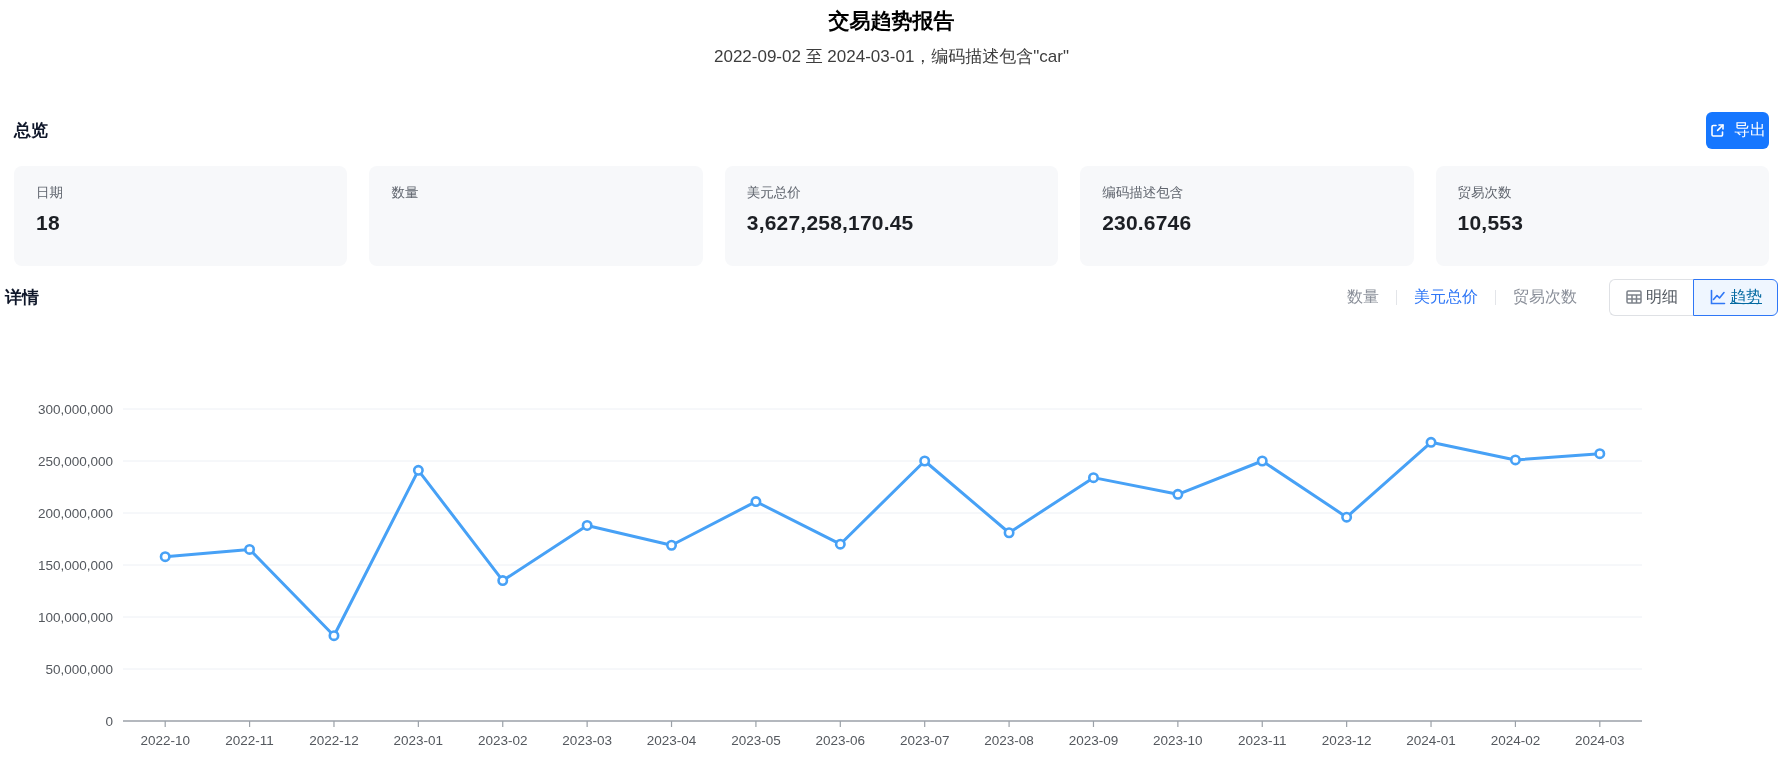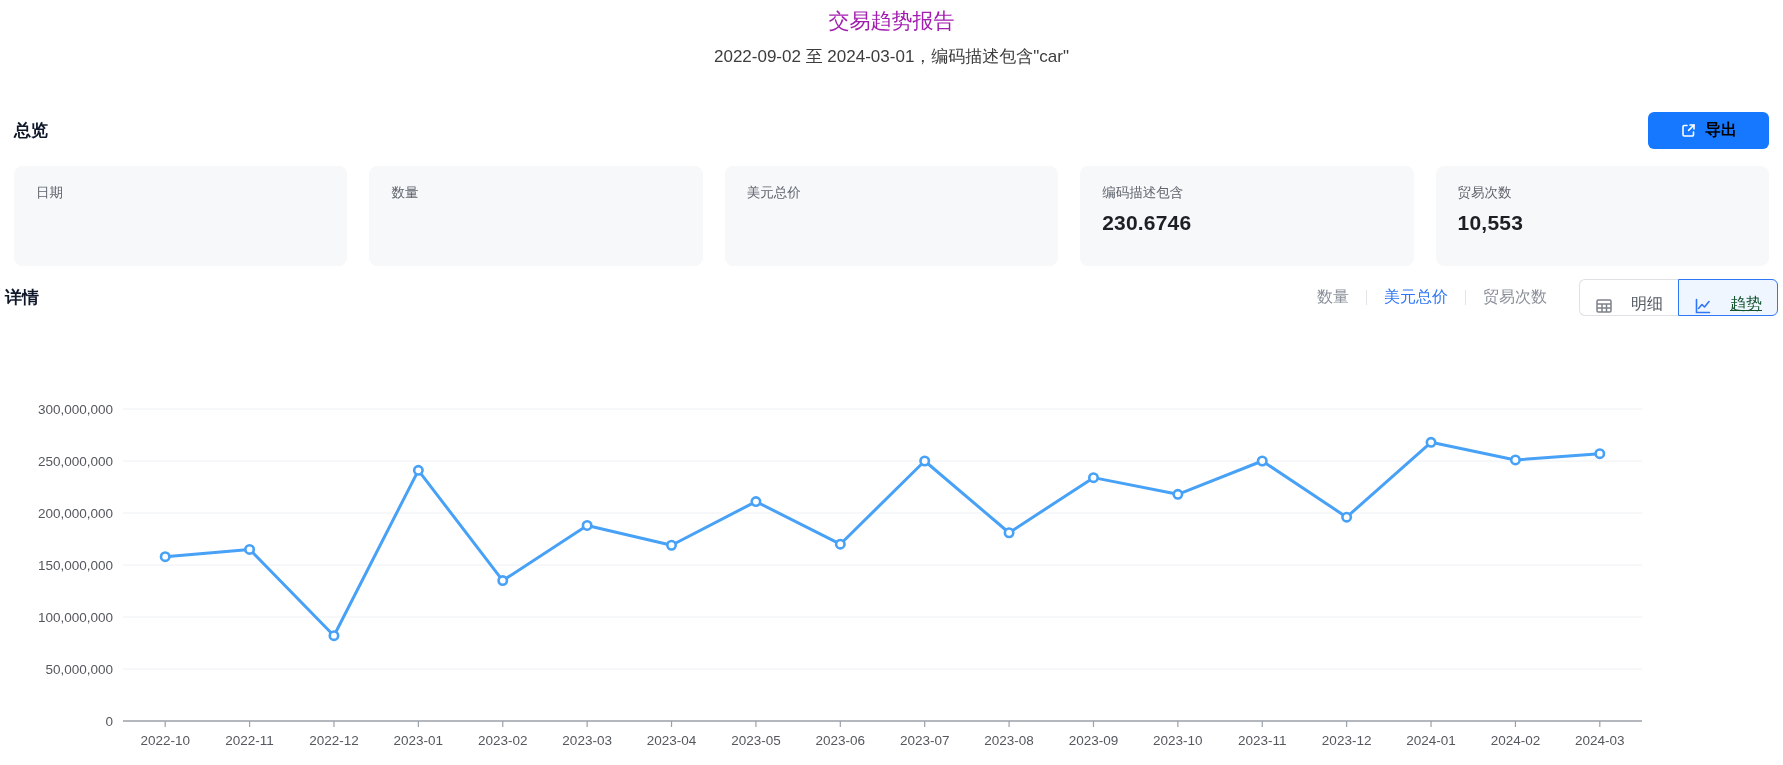--- a/index.html
+++ b/index.html
@@ -6,35 +6,34 @@
   html,body { background:#fff; }
   body {
     width:1783px; height:765px; overflow:hidden;
     font-family:"Liberation Sans","DejaVu Sans",sans-serif;
     color:#1f2329;
   }
   .page { width:1783px; height:765px; }
 
   
   .topbar { text-align:center; padding-top:8px; }
-  .page-title { font-size:21px; font-weight:400; color:#a21caf; line-height:26px; }
+  .page-title { font-size:21px; font-weight:700; color:#000000; line-height:26px; }
   .page-subtitle { margin-top:12px; font-size:17px; color:#3d3d3d; line-height:22px; font-weight:400; }
 
   
   .overview-row {
     margin-top:40px; padding:0 14px; height:44px;
     display:flex; align-items:center; justify-content:space-between;
   }
   .section-title { font-size:17px; font-weight:700; color:#0f172a; }
   .export-btn {
     display:flex; align-items:center; gap:8px;
-    background:#1677ff; color:#000000; border:none; border-radius:6px;
-    height:37px; padding:0 32px; font-size:16px; cursor:pointer;
+    background:#1677ff; color:#ffffff; border:none; border-radius:6px;
+    height:37px; padding:0 3px; font-size:16px; cursor:pointer;
     font-family:inherit;
-    font-weight:bold;
   }
   .export-btn svg { display:block; }
 
   .cards {
     margin:14px 14px 0 14px;
     display:grid; grid-template-columns:repeat(5,1fr); gap:22px;
   }
   .stat-card {
     background:#f7f8fa; border-radius:8px; height:100px;
     padding:18px 22px;
@@ -48,29 +47,29 @@
     display:flex; align-items:center;
   }
   .detail-right { margin-left:auto; display:flex; align-items:center; }
   .metric-tabs { display:flex; align-items:center; }
   .metric-tab { font-size:16px; color:#8a8f99; cursor:pointer; padding:0 2px; }
   .metric-tab.active { color:#2f77f6; }
   .tab-divider { width:1px; height:15px; background:#e3e5e9; margin:0 15px; }
 
   .view-toggle { display:flex; margin-left:30px; }
   .toggle-btn {
-    display:flex; align-items:flex-end; gap:18px;
+    display:flex; align-items:center; gap:3px;
     height:37px; padding:0 15px; font-size:16px; cursor:pointer;
     background:#fff; border:1px solid #dfe1e5; color:#555b63;
     font-family:inherit;
   }
   .toggle-btn:first-child { border-radius:6px 0 0 6px; border-right:none; }
   .toggle-btn:last-child  { border-radius:0 6px 6px 0; }
   .toggle-btn.active {
-    background:#eff6ff; border:1px solid #2f77f6; color:#14532d;text-decoration:underline;
+    background:#eff6ff; border:1px solid #2f77f6; color:#0369a1;text-decoration:underline;
   }
   .toggle-btn svg { display:block; }
 
   
   .chart-wrap { margin-top:22px; }
   .chart-wrap svg { display:block; }
   .axis-label { font-size:13.5px; fill:#54585e; }
 </style>
 </head>
 <body>
@@ -92,26 +91,28 @@
           <path d="M14 3 L8.6 8.4" stroke="#ffffff" stroke-width="1.6" stroke-linecap="round" fill="none"></path>
         </svg>
       </span>
       <span>导出</span>
     </button>
   </div>
 
   <div class="cards">
     <div class="stat-card">
       <div class="stat-label">日期</div>
+      <div class="stat-value">18</div>
     </div>
     <div class="stat-card">
       <div class="stat-label">数量</div>
     </div>
     <div class="stat-card">
       <div class="stat-label">美元总价</div>
+      <div class="stat-value">3,627,258,170.45</div>
     </div>
     <div class="stat-card">
       <div class="stat-label">编码描述包含</div>
       <div class="stat-value">230.6746</div>
     </div>
     <div class="stat-card">
       <div class="stat-label">贸易次数</div>
       <div class="stat-value">10,553</div>
     </div>
   </div>

